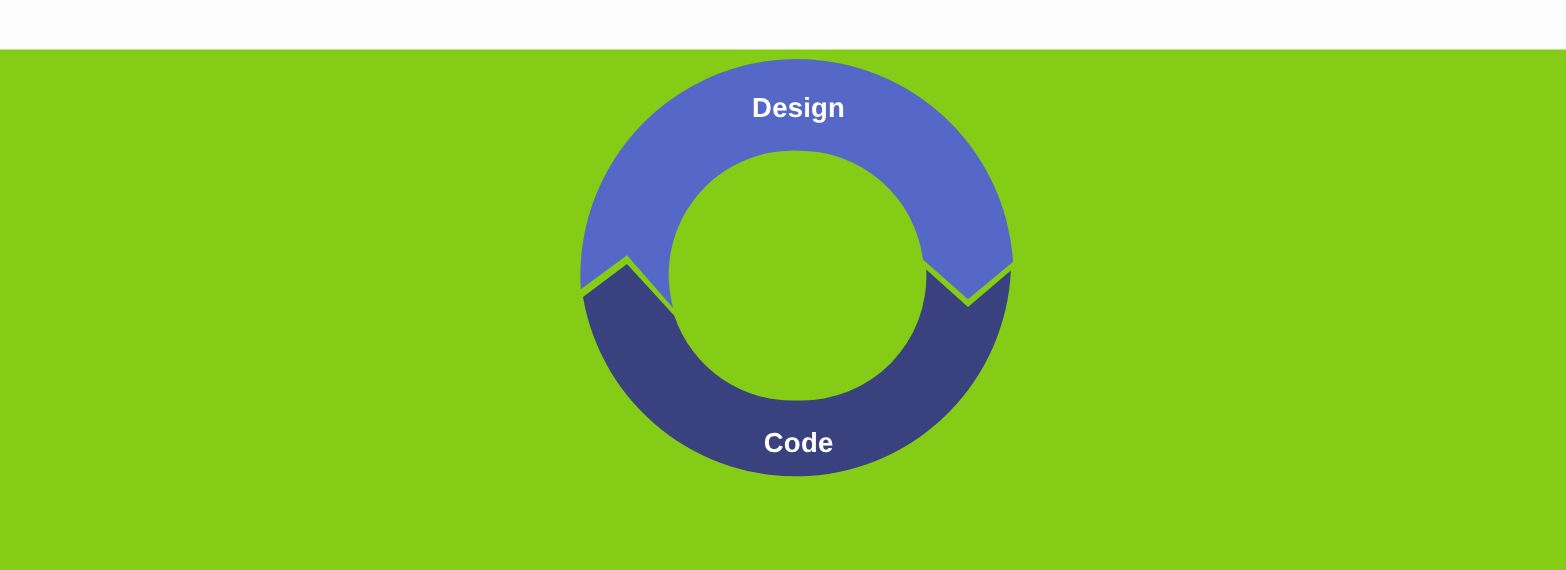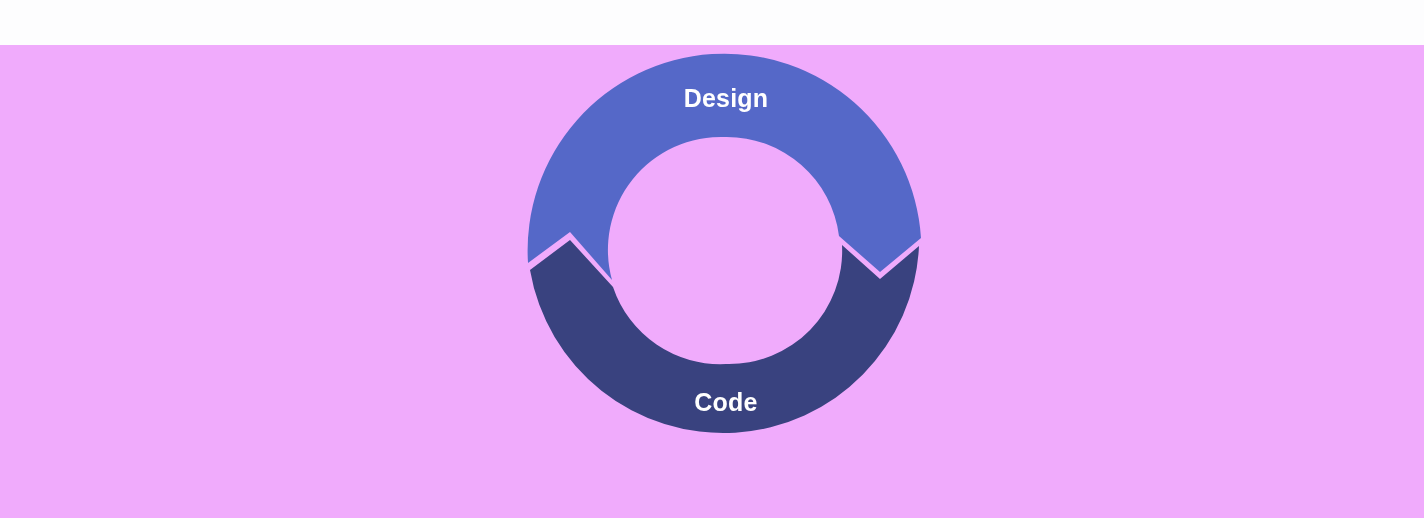--- a/index.html
+++ b/index.html
@@ -48,21 +48,21 @@
     font-weight: 700;
     fill: #ffffff;
     text-anchor: middle;
     dominant-baseline: middle;
     letter-spacing: 0.2px;
   }
 </style>
 </head>
 <body>
 
-<div id="canvas" style="background: #f0abfc;">
+<div id="canvas" style="background: #84cc16;">
 
   <div class="top-band" style="background: rgb(253, 253, 254);"></div>
 
   <div class="diagram-wrap">
     <svg class="cycle" viewBox="0 0 1424 518" xmlns="http://www.w3.org/2000/svg">
 
       <path d="
           M 528 263
           L 570 232
           L 612 280

